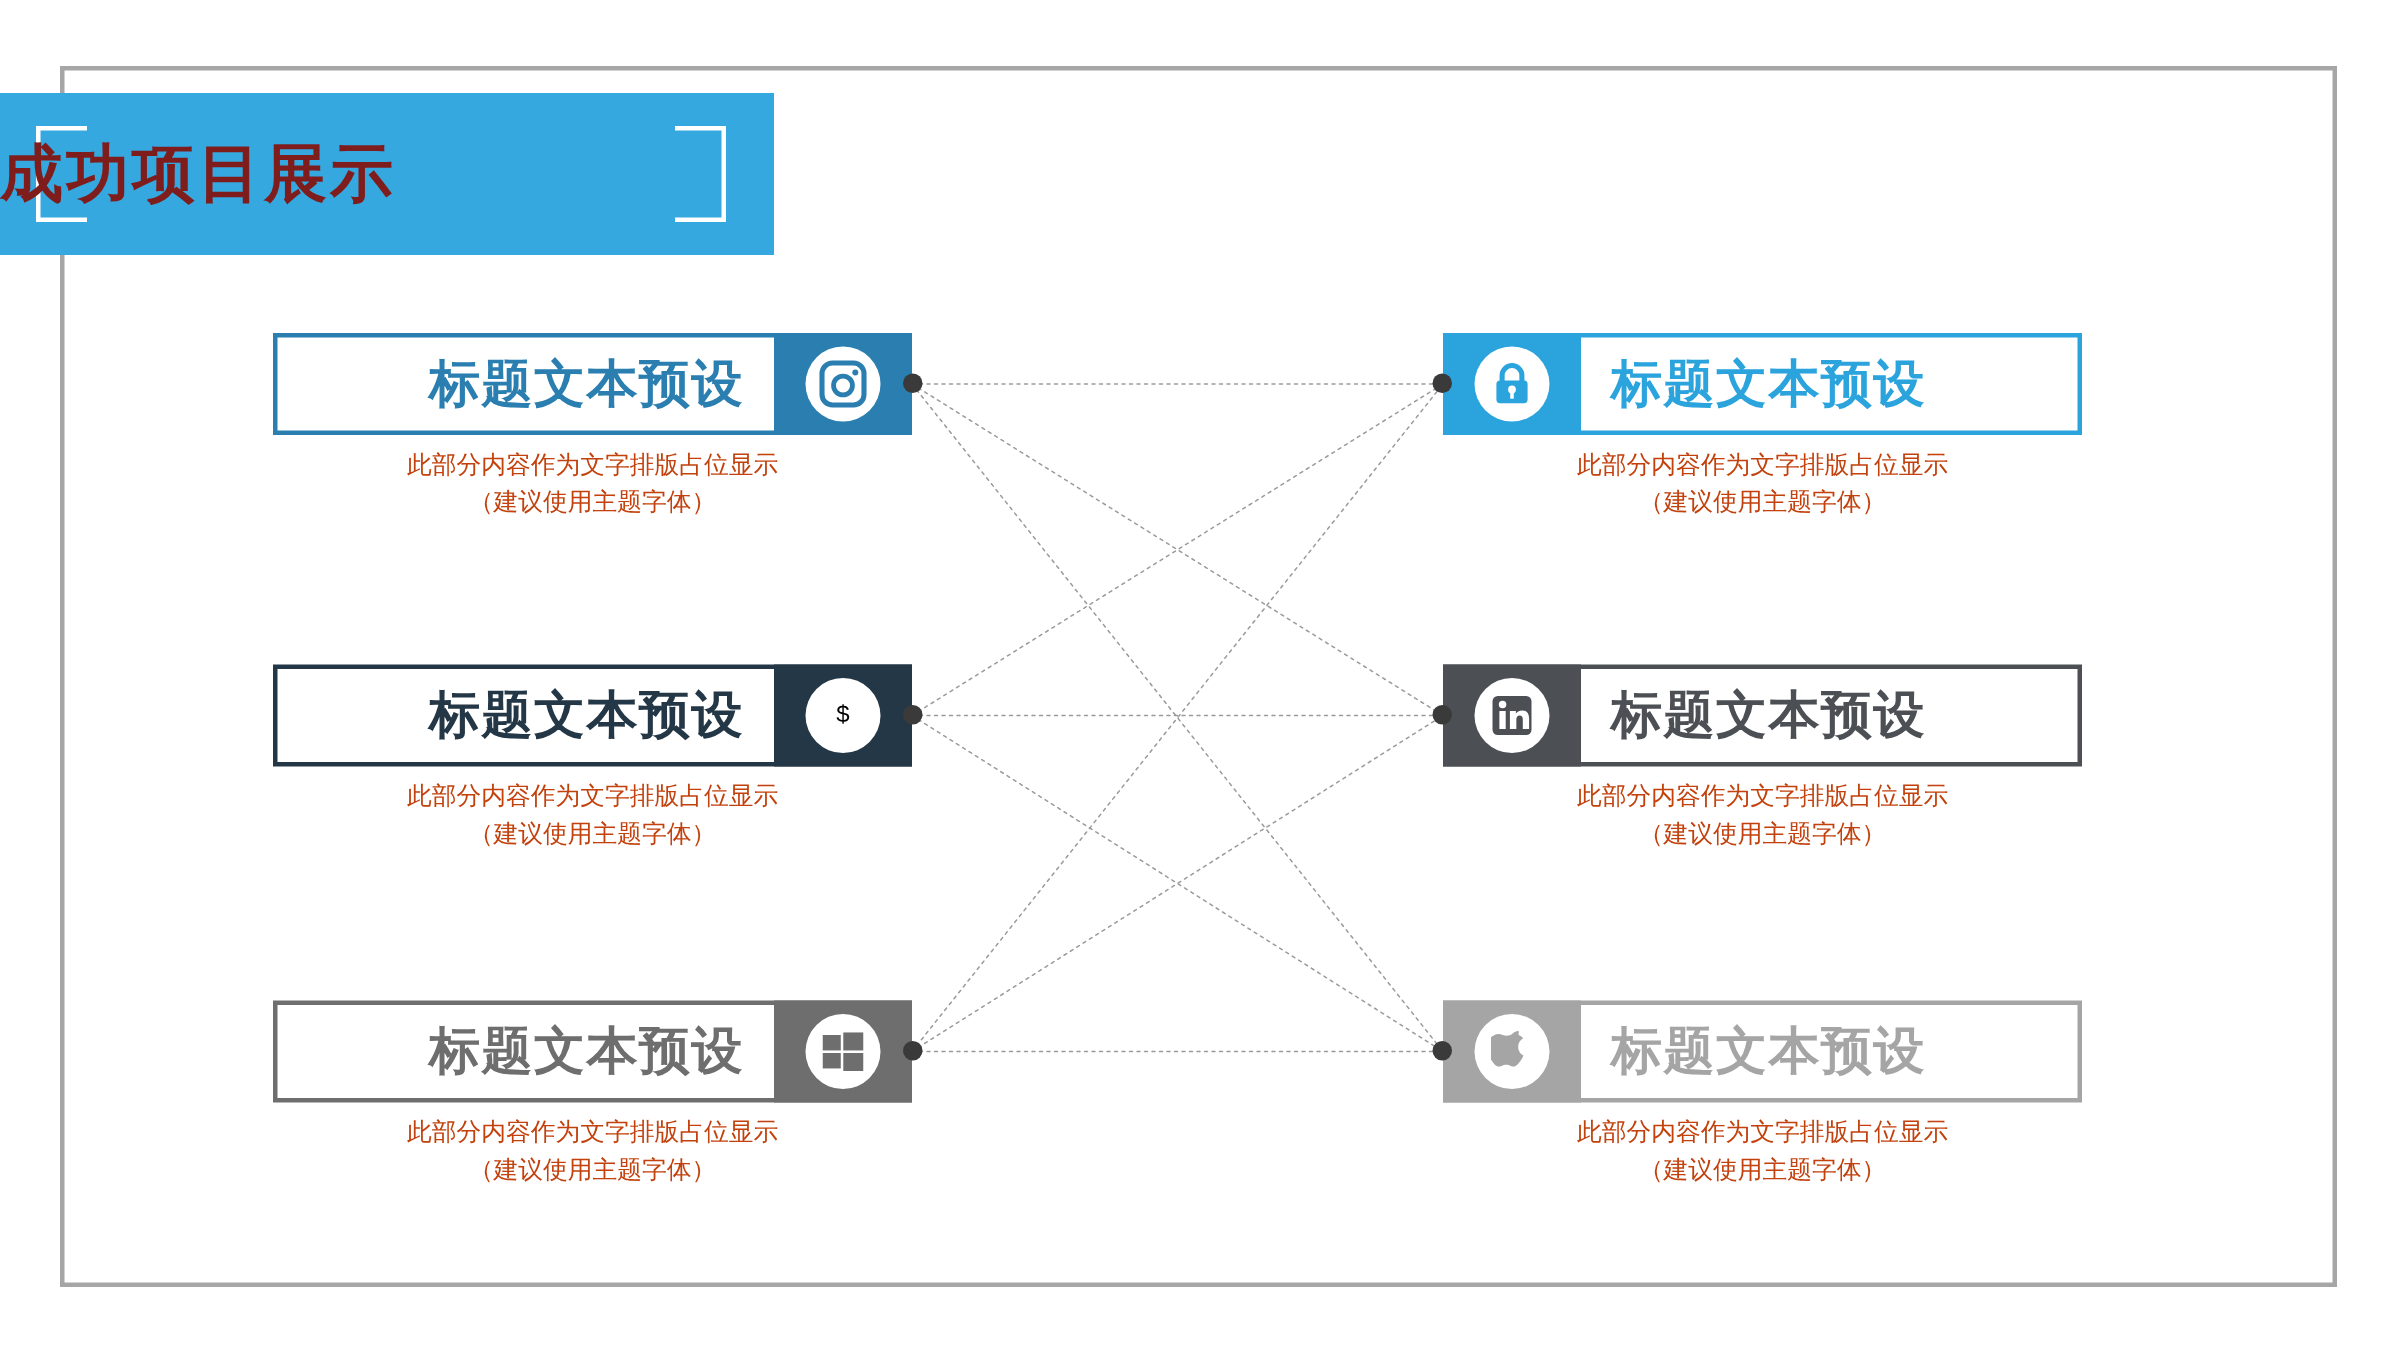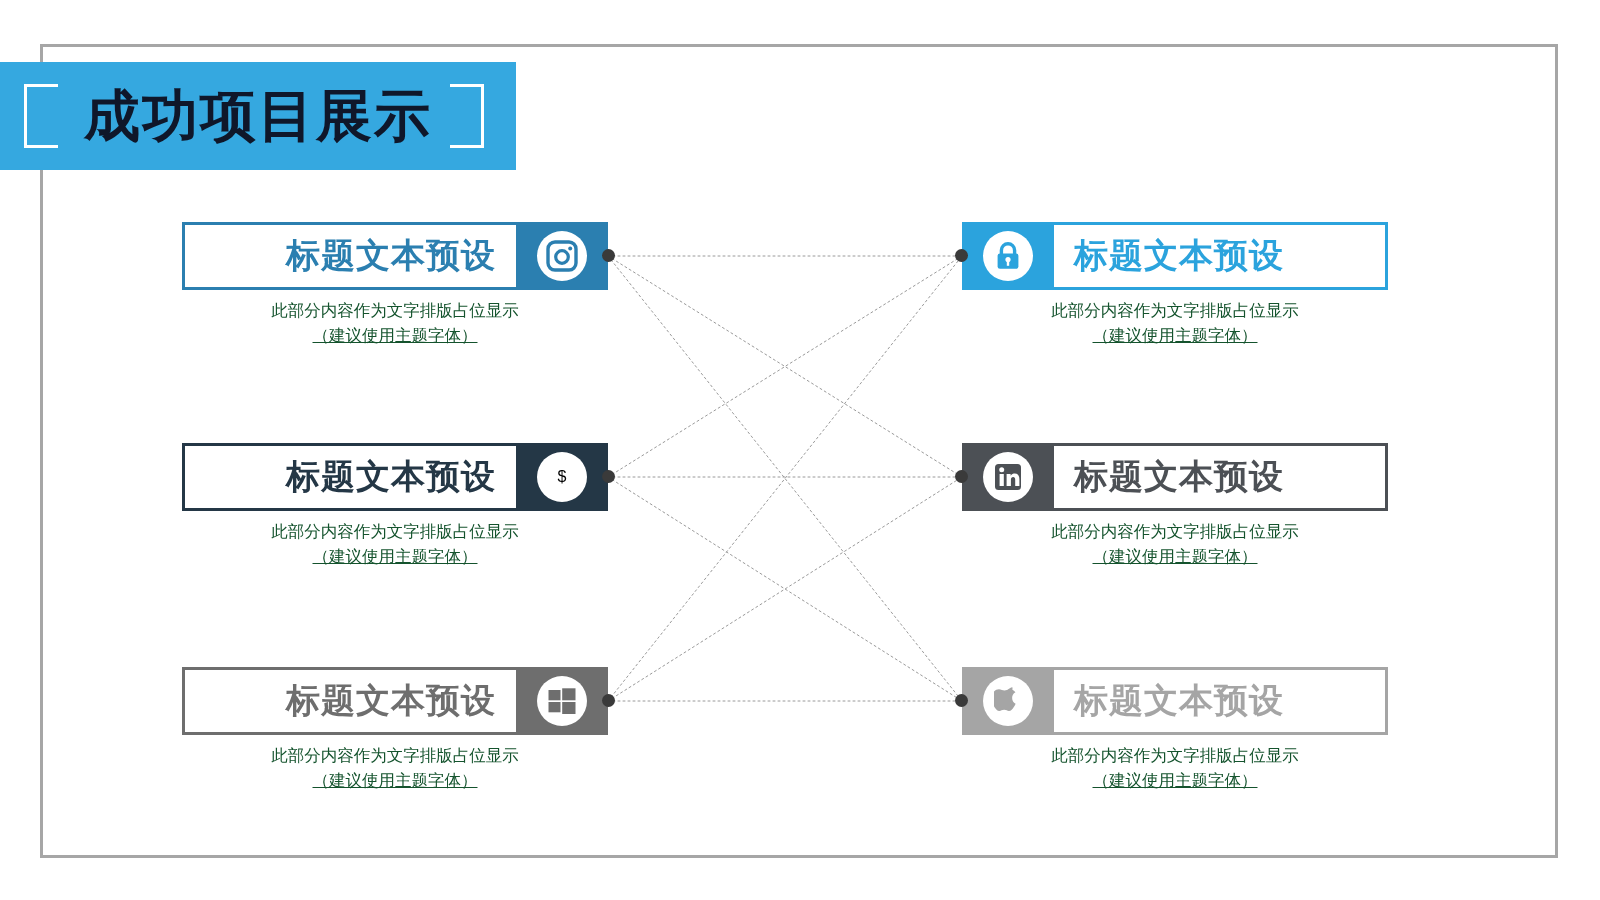--- a/index.html
+++ b/index.html
@@ -40,23 +40,23 @@
   }
   #title-banner .bracket.right{
     right:32px;
     border-right:3px solid #ffffff;
     border-top:3px solid #ffffff;
     border-bottom:3px solid #ffffff;
   }
   #title-banner .title-text{
     position:absolute;
     left:0;right:0;top:28px;
-    text-align:center;
-    color:#0f172a;
-    font-size:56px;
+    text-align:left;
+    color:#7f1d1d;
+    font-size:42px;
     font-weight:bold;
     letter-spacing:2px;
     line-height:52px;
   }
 
   
   #network-lines{
     position:absolute;
     left:0;top:0;
     width:1600px;height:900px;
@@ -115,24 +115,24 @@
   .card.right .card-title{justify-content:flex-start;padding-left:20px;}
   .card.right .icon-block{margin-left:-3px;margin-top:-3px;margin-bottom:-3px;}
 
   .card-desc{
     position:absolute;
     top:76px;
     width:100%;
     text-align:center;
     font-size:16.5px;
     line-height:25px;
-    color:#14532d;
+    color:#c2410c;
     white-space:nowrap;
   }
-  .card-desc .line2{display:block;text-decoration:underline;}
+  .card-desc .line2{display:block;}
 
   .node-dot{
     position:absolute;
     width:13px;height:13px;
     border-radius:50%;
     background:#3a3a3a;
     top:27px;
   }
   .card.left .node-dot{right:-7px;}
   .card.right .node-dot{left:-7px;}

